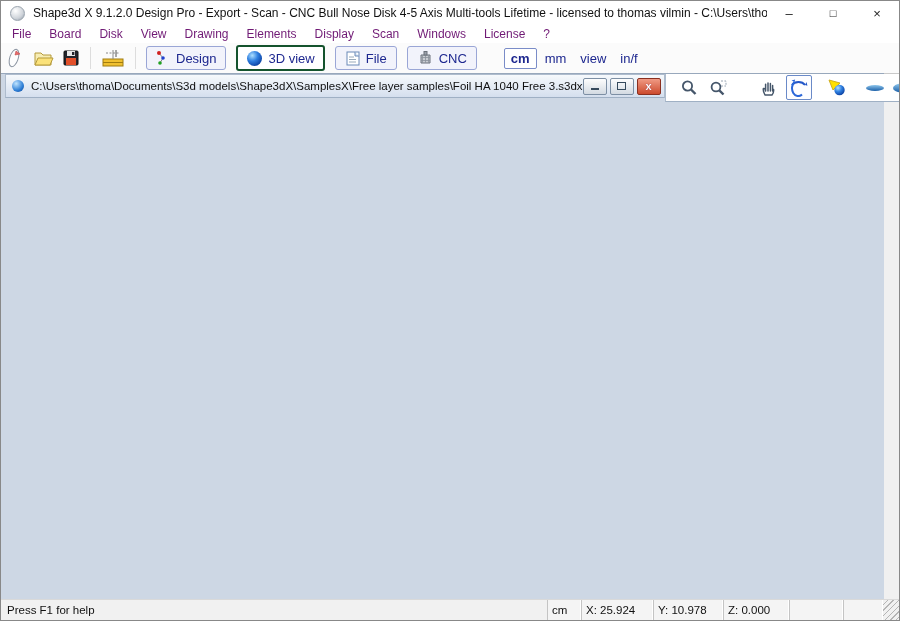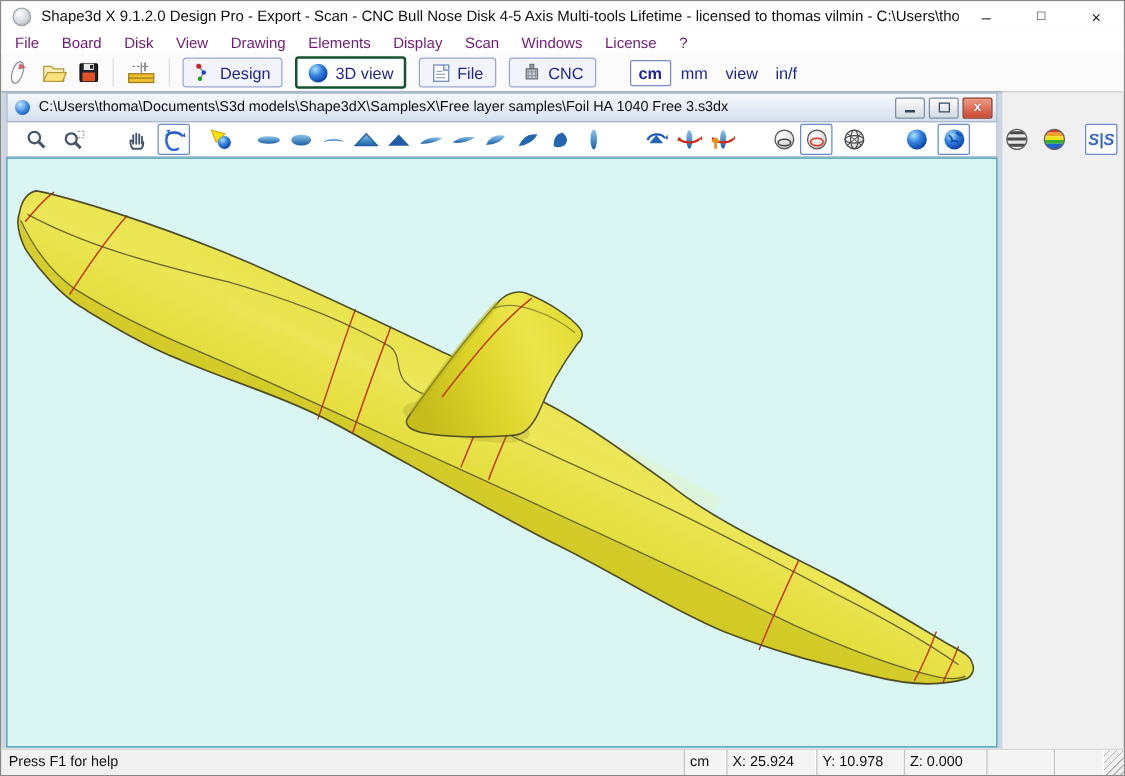--- a/index.html
+++ b/index.html
@@ -27,24 +27,24 @@
   .tb-icon{width:28px;height:26px;display:flex;align-items:center;justify-content:center;}
   .tb-sep{width:1px;height:22px;background:#ddd;margin:0 5px;}
   .mbtn{display:flex;align-items:center;gap:5px;height:22px;padding:0 9px;margin:0 5px;
         background:#f2f3fb;border:1px solid #9aa6d6;border-radius:3px;
         font-size:13px;color:#1d278f;text-align:center;}
   .mbtn.active{background:#fff;border:2px solid #14532d;padding:0 8px;}
   .units{display:flex;align-items:center;margin-left:22px;gap:2px;}
   .unit{font-size:13px;color:#1d278f;padding:2px 6px;}
   .unit.sel{border:1px solid #7a8cc8;border-radius:2px;background:#fff;font-weight:bold;}
   
-  .docwin{position:absolute;top:72px;left:0;width:801px;height:529px;
+  .docwin{position:absolute;top:72px;left:0;width:883px;height:529px;
           background:#cdd7e4;border-top:1px solid #98a8bc;
           padding:0 4px 4px 4px;box-sizing:border-box;
-          display:flex;flex-direction:column;}
+          display:flex;flex-direction:row;text-align:center;}
   .doc-titlebar{height:22px;flex:0 0 auto;display:flex;align-items:center;
                 background:linear-gradient(#f6f9fc,#d5dfee);
                 border:1px solid #aebccd;border-bottom:1px solid #9fb0c4;}
   .doc-logo{width:12px;height:12px;border-radius:50%;margin:0 7px 0 6px;
             background:radial-gradient(circle at 35% 30%,#bfe4ff,#2e7fd6 60%,#0a3e8e);flex:0 0 auto;}
   .doc-title{font-size:11.5px;color:#101010;flex:1;white-space:nowrap;overflow:hidden;}
   .doc-buttons{display:flex;gap:3px;margin-right:3px;}
   .doc-btn{width:22px;height:15px;border-radius:2px;border:1px solid #7d8fa4;
            background:linear-gradient(#fdfdfd,#d3dae2);display:flex;align-items:center;justify-content:center;}
   .doc-btn.close{background:linear-gradient(#f09a84,#cc4a2d);border-color:#8a3020;}

